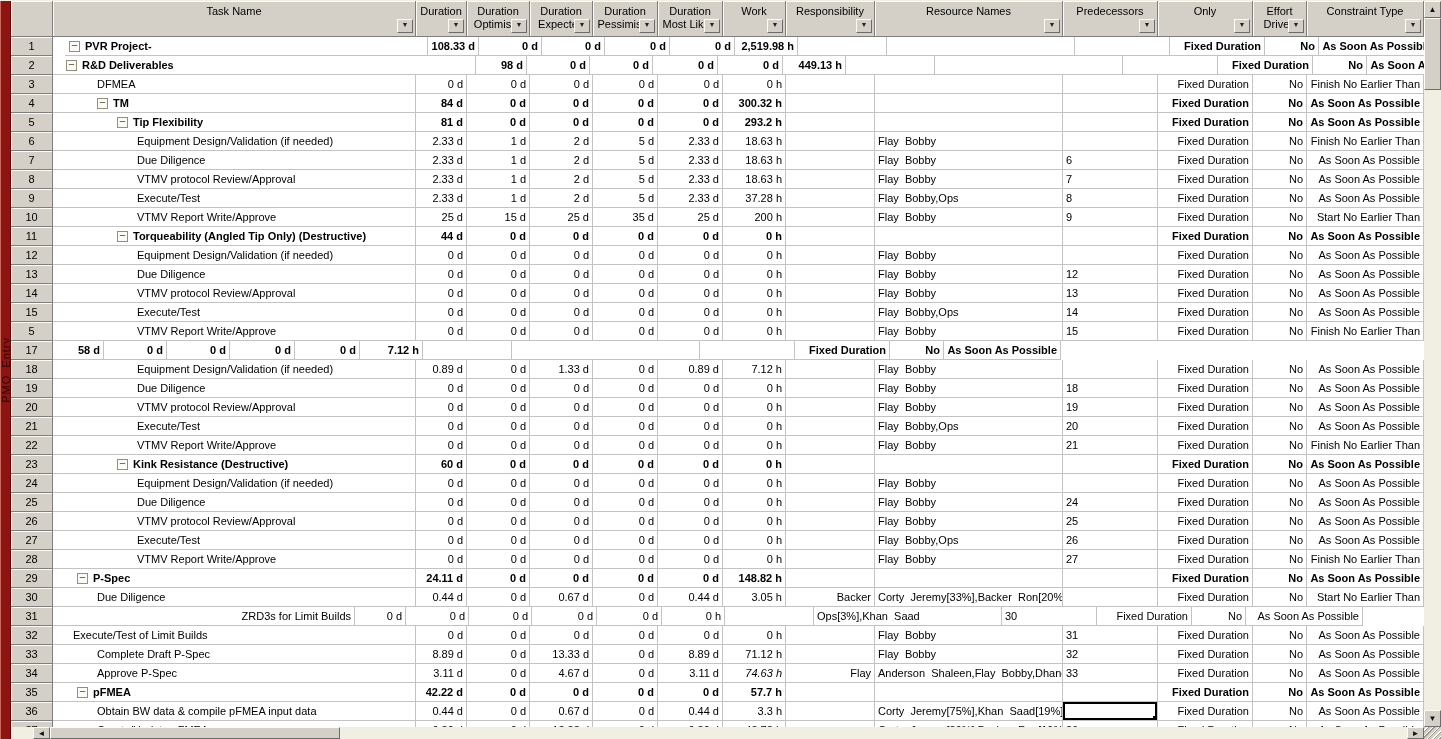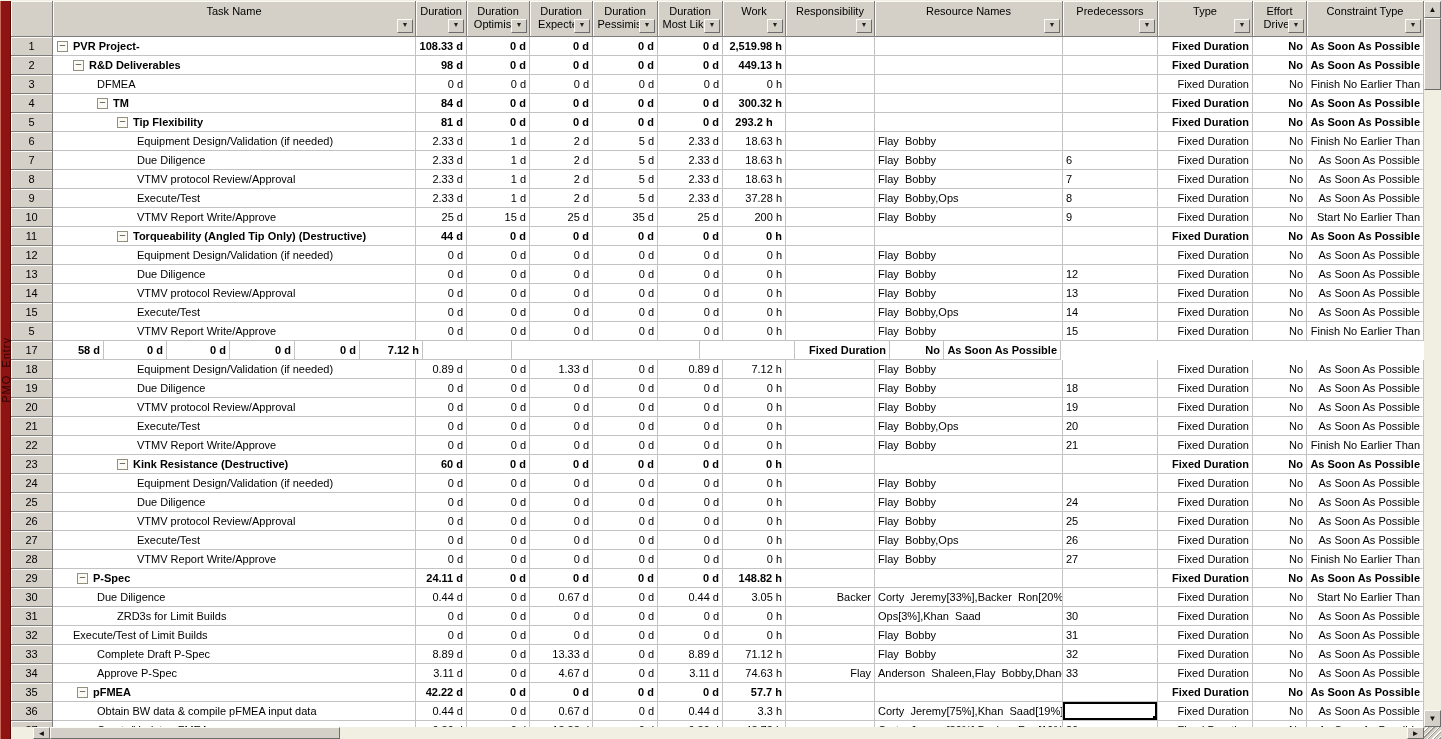--- a/index.html
+++ b/index.html
@@ -106,52 +106,52 @@
           </div>
           <div class="hcell" style="width: 188px;">
             <div>Resource Names</div>
             <div class="fbtn">▼</div>
           </div>
           <div class="hcell" style="width: 95px;">
             <div>Predecessors</div>
             <div class="fbtn">▼</div>
           </div>
           <div class="hcell" style="width: 95px;">
-            <div>Type</div>
+            <div>Only</div>
             <div class="fbtn">▼</div>
           </div>
           <div class="hcell" style="width: 54px;">
             <div>Effort</div>
             <div>Driven</div>
             <div class="fbtn">▼</div>
           </div>
           <div class="hcell" style="width: 117px;">
             <div>Constraint Type</div>
             <div class="fbtn">▼</div>
           </div>
         </div>
         <div class="row bold">
           <div class="rncell" style="width: 42px;">1</div>
-          <div class="cell" style="width: 363px; padding-left: 4px;"><span class="cbox">−</span><span>PVR Project-</span></div>
+          <div class="cell" style="width: 363px; padding-left: 4px; margin-left: 12px;"><span class="cbox">−</span><span>PVR Project-</span></div>
           <div class="cell al-r" style="width: 51px; text-align: right;">108.33 d</div>
           <div class="cell al-r" style="width: 63px;">0 d</div>
           <div class="cell al-r" style="width: 63px;">0 d</div>
           <div class="cell al-r" style="width: 65px;">0 d</div>
           <div class="cell al-r" style="width: 65px;">0 d</div>
           <div class="cell al-r" style="width: 63px;">2,519.98 h</div>
           <div class="cell al-r" style="width: 89px;"></div>
           <div class="cell" style="width: 188px;"></div>
           <div class="cell" style="width: 95px;"></div>
           <div class="cell al-r" style="width: 95px;">Fixed Duration</div>
           <div class="cell al-r" style="width: 54px;">No</div>
           <div class="cell al-r clipL" style="width: 117px;">As Soon As Possible</div>
         </div>
         <div class="row bold">
           <div class="rncell" style="width: 42px;">2</div>
-          <div class="cell" style="width: 363px; padding-left: 20px;"><span class="cbox">−</span><span>R&amp;D Deliverables</span></div>
+          <div class="cell" style="width: 423px; padding-left: 13px;"><span class="cbox">−</span><span>R&amp;D Deliverables</span></div>
           <div class="cell al-r" style="width: 51px;">98 d</div>
           <div class="cell al-r" style="width: 63px;">0 d</div>
           <div class="cell al-r" style="width: 63px;">0 d</div>
           <div class="cell al-r" style="width: 65px;">0 d</div>
           <div class="cell al-r" style="width: 65px;">0 d</div>
           <div class="cell al-r" style="width: 63px;">449.13 h</div>
           <div class="cell al-r" style="width: 89px;"></div>
           <div class="cell" style="width: 188px;"></div>
           <div class="cell" style="width: 95px;"></div>
           <div class="cell al-r" style="width: 95px;">Fixed Duration</div>
@@ -191,21 +191,21 @@
           <div class="cell al-r clipL" style="width: 117px;">As Soon As Possible</div>
         </div>
         <div class="row bold">
           <div class="rncell" style="width: 42px;">5</div>
           <div class="cell" style="width: 363px; padding-left: 64px;"><span class="cbox">−</span><span>Tip Flexibility</span></div>
           <div class="cell al-r" style="width: 51px;">81 d</div>
           <div class="cell al-r" style="width: 63px;">0 d</div>
           <div class="cell al-r" style="width: 63px;">0 d</div>
           <div class="cell al-r" style="width: 65px;">0 d</div>
           <div class="cell al-r" style="width: 65px;">0 d</div>
-          <div class="cell al-r" style="width: 63px; text-align: center;">293.2 h</div>
+          <div class="cell al-r" style="width: 63px;">293.2 h</div>
           <div class="cell al-r" style="width: 89px;"></div>
           <div class="cell" style="width: 188px;"></div>
           <div class="cell" style="width: 95px;"></div>
           <div class="cell al-r" style="width: 95px;">Fixed Duration</div>
           <div class="cell al-r" style="width: 54px;">No</div>
           <div class="cell al-r clipL" style="width: 117px;">As Soon As Possible</div>
         </div>
         <div class="row">
           <div class="rncell" style="width: 42px;">6</div>
           <div class="cell" style="width: 363px; padding-left: 84px;"><span>Equipment Design/Validation (if needed)</span></div>
@@ -600,21 +600,21 @@
           <div class="cell al-r" style="width: 63px;">3.05 h</div>
           <div class="cell al-r" style="width: 89px;">Backer</div>
           <div class="cell" style="width: 188px;">Corty  Jeremy[33%],Backer  Ron[20%]</div>
           <div class="cell" style="width: 95px;"></div>
           <div class="cell al-r" style="width: 95px;">Fixed Duration</div>
           <div class="cell al-r" style="width: 54px;">No</div>
           <div class="cell al-r clipL" style="width: 117px;">Start No Earlier Than</div>
         </div>
         <div class="row">
           <div class="rncell" style="width: 42px;">31</div>
-          <div class="cell" style="width: 363px; padding-left: 64px;"><span>ZRD3s for Limit Builds</span></div>
+          <div class="cell" style="width: 302px; padding-left: 48px; text-align: right;"><span>ZRD3s for Limit Builds</span></div>
           <div class="cell al-r" style="width: 51px;">0 d</div>
           <div class="cell al-r" style="width: 63px;">0 d</div>
           <div class="cell al-r" style="width: 63px;">0 d</div>
           <div class="cell al-r" style="width: 65px;">0 d</div>
           <div class="cell al-r" style="width: 65px;">0 d</div>
           <div class="cell al-r" style="width: 63px;">0 h</div>
           <div class="cell al-r" style="width: 89px;"></div>
           <div class="cell" style="width: 188px;">Ops[3%],Khan  Saad</div>
           <div class="cell" style="width: 95px;">30</div>
           <div class="cell al-r" style="width: 95px;">Fixed Duration</div>
@@ -654,21 +654,21 @@
           <div class="cell al-r clipL" style="width: 117px;">As Soon As Possible</div>
         </div>
         <div class="row">
           <div class="rncell" style="width: 42px;">34</div>
           <div class="cell" style="width: 363px; padding-left: 44px;"><span>Approve P-Spec</span></div>
           <div class="cell al-r" style="width: 51px;">3.11 d</div>
           <div class="cell al-r" style="width: 63px;">0 d</div>
           <div class="cell al-r" style="width: 63px;">4.67 d</div>
           <div class="cell al-r" style="width: 65px;">0 d</div>
           <div class="cell al-r" style="width: 65px;">3.11 d</div>
-          <div class="cell al-r" style="width: 63px;">74.63 h</div>
+          <div class="cell al-r" style="width: 63px; font-style: italic;">74.63 h</div>
           <div class="cell al-r" style="width: 89px;">Flay</div>
           <div class="cell" style="width: 188px;">Anderson  Shaleen,Flay  Bobby,Dhand</div>
           <div class="cell" style="width: 95px;">33</div>
           <div class="cell al-r" style="width: 95px;">Fixed Duration</div>
           <div class="cell al-r" style="width: 54px;">No</div>
           <div class="cell al-r clipL" style="width: 117px;">As Soon As Possible</div>
         </div>
         <div class="row bold">
           <div class="rncell" style="width: 42px;">35</div>
           <div class="cell" style="width: 363px; padding-left: 24px;"><span class="cbox">−</span><span>pFMEA</span></div>

